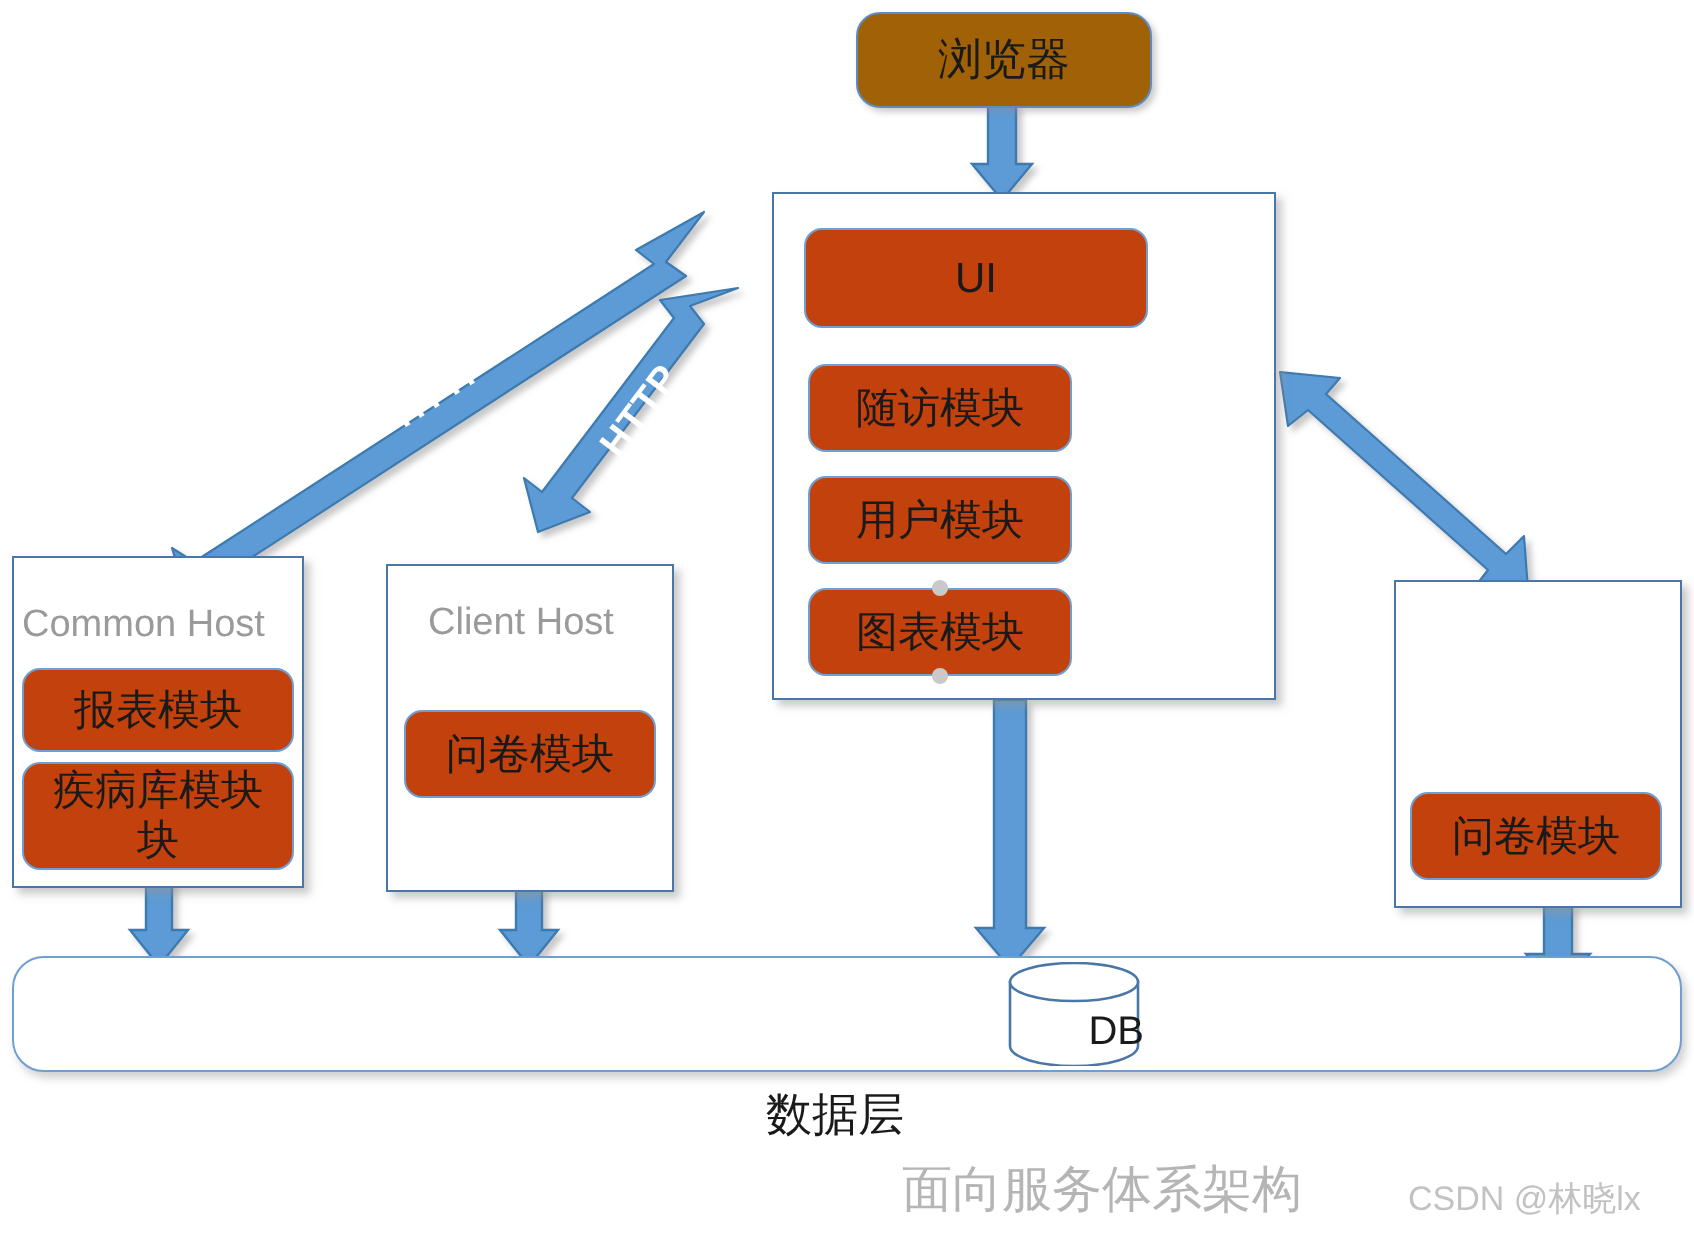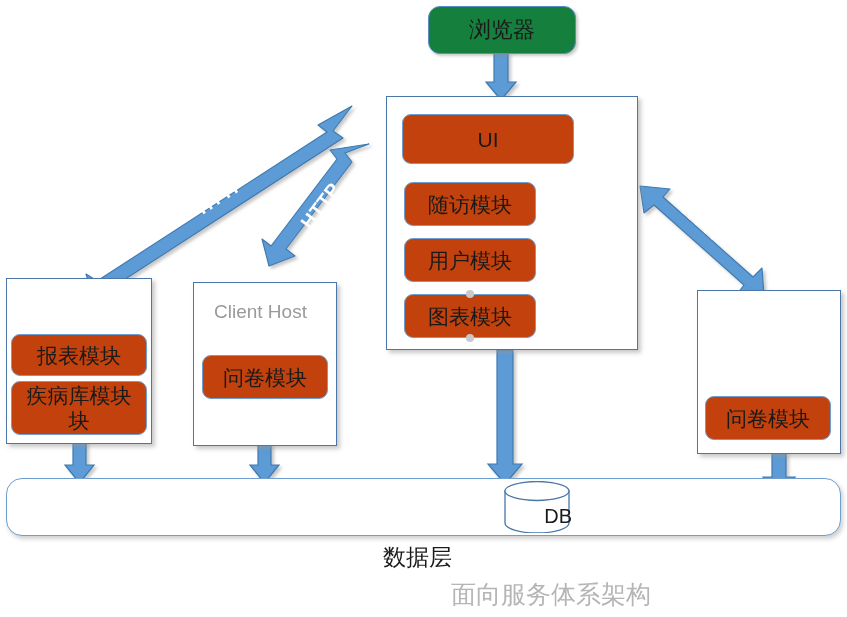--- a/index.html
+++ b/index.html
@@ -23,21 +23,21 @@
     top: 0;
     width: 847px;
     height: 617px;
     pointer-events: none;
   }
 
   
   .node {
     position: absolute;
     box-sizing: border-box;
-    background: #15803d;
+    background: #a16207;
   }
 
   
   .rounded-box {
     border: 1.4px solid #5b8cc4;
     border-radius: 12px;
     display: flex;
     align-items: center;
     justify-content: center;
     color: #1a1a1a;
@@ -224,20 +224,21 @@
   <div class="module" style="left:404px; top:294px; width:132px; height:44px;">
     <span>图表模块</span>
   </div>
 
   <div class="handle" style="left:466px; top:290px;"></div>
   <div class="handle" style="left:466px; top:334px;"></div>
 
 
   <div class="node host-box" style="left:6px; top:278px; width:146px; height:166px;"></div>
 
+  <div class="host-label" style="left:11px; top:300px;">Common Host</div>
 
   <div class="module" style="left:11px; top:334px; width:136px; height:42px;">
     <span>报表模块</span>
   </div>
 
   <div class="module" style="left:11px; top:381px; width:136px; height:54px; font-size:21px;">
     <span style="display:block; width:118px;">疾病库模块块</span>
   </div>
 
   <div class="node host-box" style="left:193px; top:282px; width:144px; height:164px;"></div>
@@ -262,14 +263,15 @@
   <div class="db-cyl" style="left:502px; top:481px; width:70px; height:52px;">
     <svg width="70" height="52" viewBox="0 0 70 52" xmlns="http://www.w3.org/2000/svg">
       <path d="M 3 10 L 3 42 A 32 10 0 0 0 67 42 L 67 10 Z" fill="#ffffff" stroke="#4a76a8" stroke-width="1.3"></path>
       <ellipse cx="35" cy="10" rx="32" ry="9.5" fill="#ffffff" stroke="#4a76a8" stroke-width="1.3"></ellipse>
     </svg>
     <div class="db-label">DB</div>
   </div>
 
   <div class="caption" style="left:451px; top:578px;">面向服务体系架构</div>
 
+  <div class="watermark" style="left:704px; top:588px;">CSDN @林晓lx</div>
 
 </div>
 
 </body></html>

